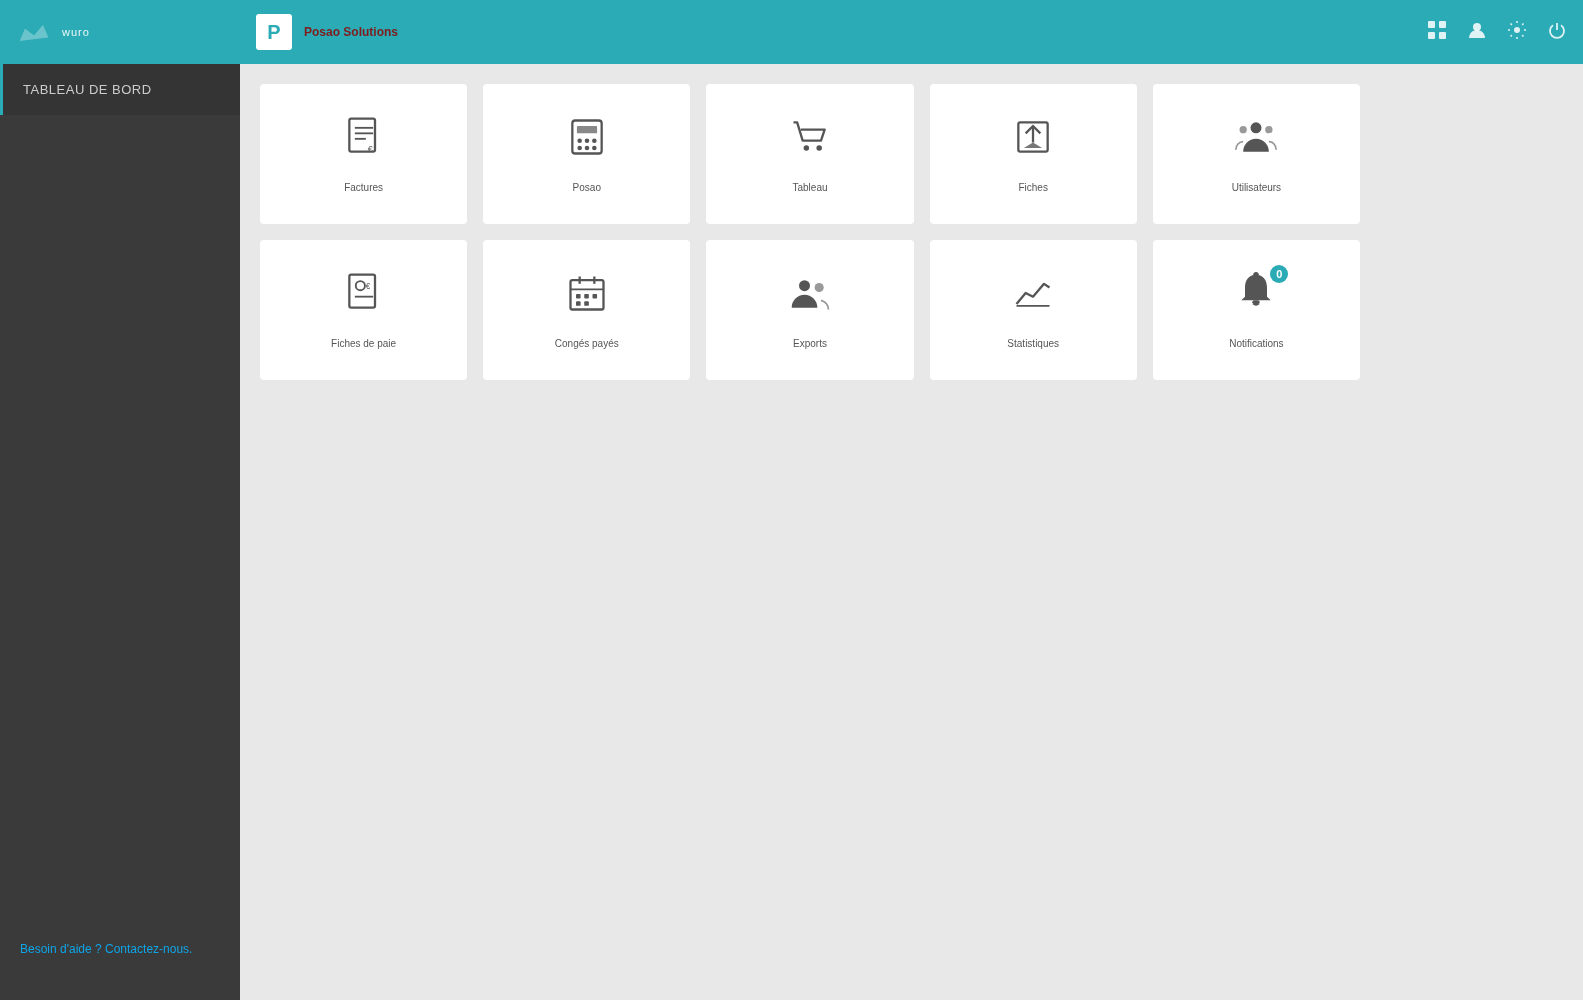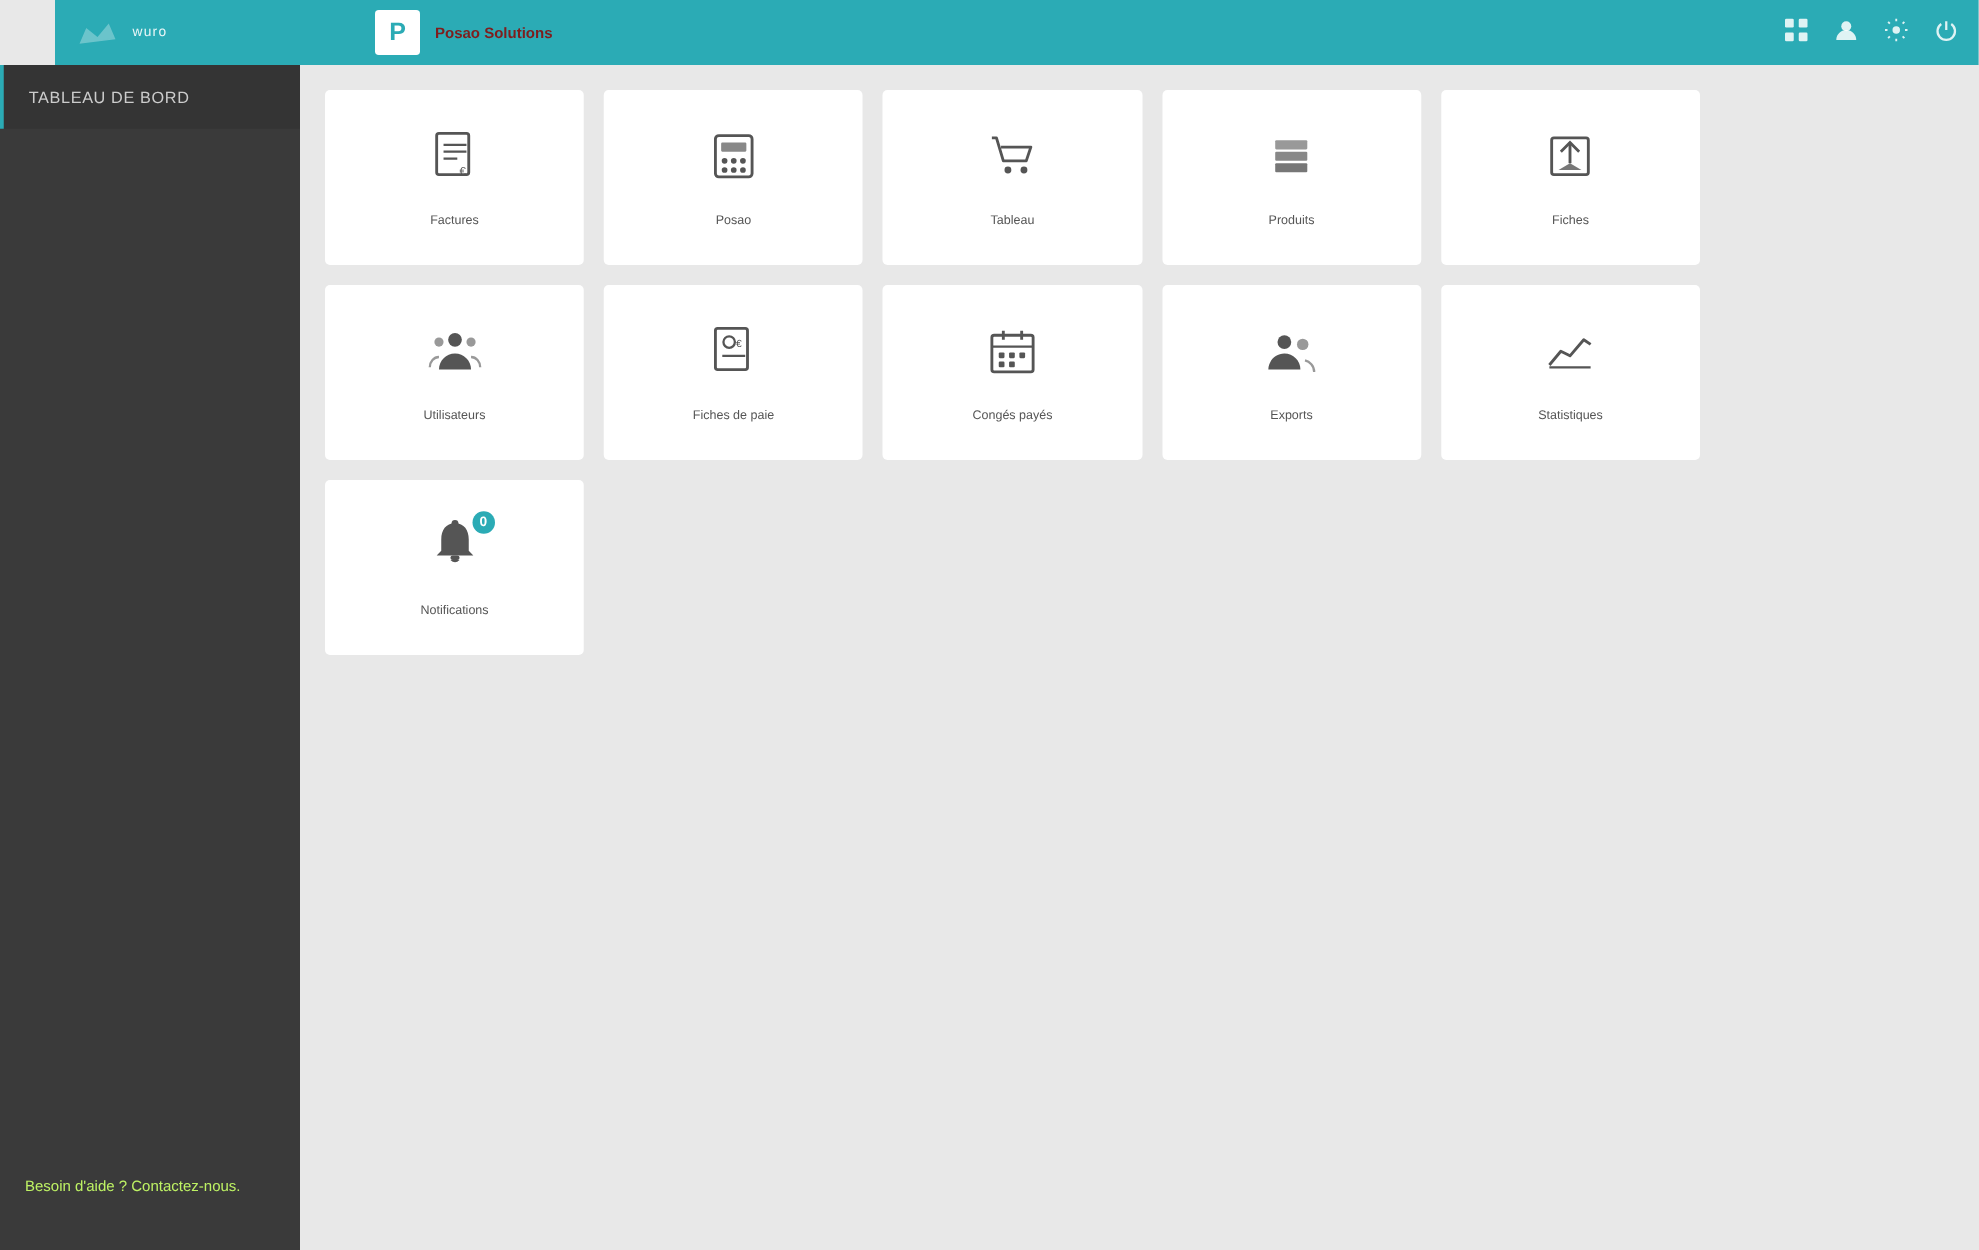--- a/index.html
+++ b/index.html
@@ -1,26 +1,25 @@
 <!DOCTYPE html>
 <html><head>
   <meta charset="utf-8">
   <style>
     * { margin: 0; padding: 0; box-sizing: border-box; }
     body { font-family: 'Segoe UI', Arial, sans-serif; background: #e8e8e8; display: flex; flex-direction: column; height: 100vh; overflow: hidden; }
 
     
     .top-nav {
-      height: 52px;
+      height: 64px;
       background: #2BABB5;
       display: flex;
       align-items: center;
       padding: 0 16px;
       flex-shrink: 0;
-      margin-left: 44px;
     }
     .top-nav-logo {
       width: 240px;
       display: flex;
       align-items: center;
       gap: 10px;
     }
     .logo-icon {
       width: 36px;
       height: 36px;
@@ -88,21 +87,21 @@
       font-size: 13px;
       letter-spacing: 0.5px;
       text-transform: uppercase;
       cursor: pointer;
       border-left: 3px solid #2BABB5;
       background: rgba(0,0,0,0.1);
     }
     .sidebar-help {
       margin-top: auto;
       padding: 16px 20px;
-      color: #bef264;
+      color: #0ea5e9;
       font-size: 12px;
     }
 
     
     .main-content {
       flex: 1;
       overflow-y: auto;
       padding: 20px;
       background: #e8e8e8;
     }
@@ -256,30 +255,20 @@
         <div class="tile-icon">
           <svg class="icon-svg" viewBox="0 0 48 48">
               <path d="M6 8h4l6 20h20l4-12H14" fill="none" stroke="#555" stroke-width="2.5" stroke-linejoin="round"></path>
               <circle cx="20" cy="36" r="3" fill="#555"></circle>
               <circle cx="34" cy="36" r="3" fill="#555"></circle>
             </svg>
         </div>
         <span class="tile-label">Tableau</span>
       </div>
 
-      <div class="tile">
-        <div class="tile-icon">
-          <svg class="icon-svg" viewBox="0 0 48 48">
-              <rect x="10" y="30" width="28" height="8" rx="1" fill="#555" opacity="0.8"></rect>
-              <rect x="10" y="20" width="28" height="8" rx="1" fill="#555" opacity="0.7"></rect>
-              <rect x="10" y="10" width="28" height="8" rx="1" fill="#555" opacity="0.6"></rect>
-            </svg>
-        </div>
-        <span class="tile-label">Produits</span>
-      </div>
 
       <div class="tile">
         <div class="tile-icon">
           <svg class="icon-svg" viewBox="0 0 48 48">
               <rect x="8" y="8" width="32" height="32" rx="2" fill="none" stroke="#555" stroke-width="2.5"></rect>
               <path d="M16 20 L24 12 L32 20" fill="none" stroke="#555" stroke-width="2.5"></path>
               <line x1="24" y1="12" x2="24" y2="30" stroke="#555" stroke-width="2.5"></line>
               <path d="M14 36 L24 30 L34 36" fill="#555" opacity="0.8"></path>
             </svg>
         </div>

